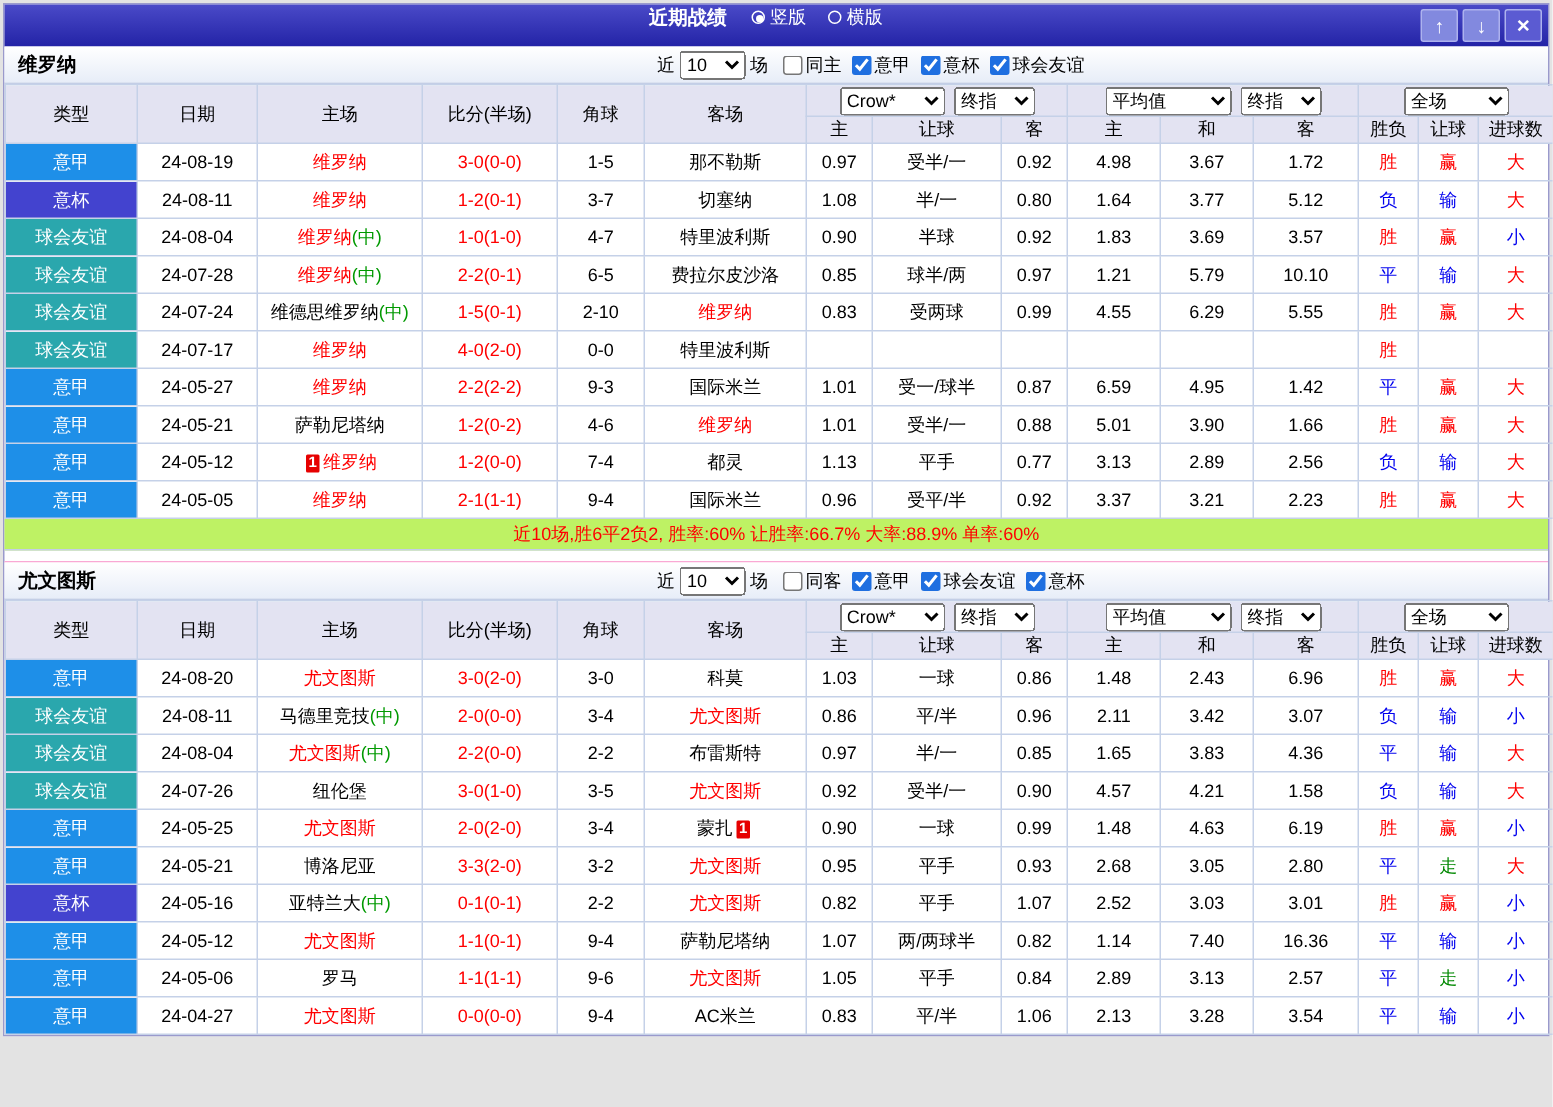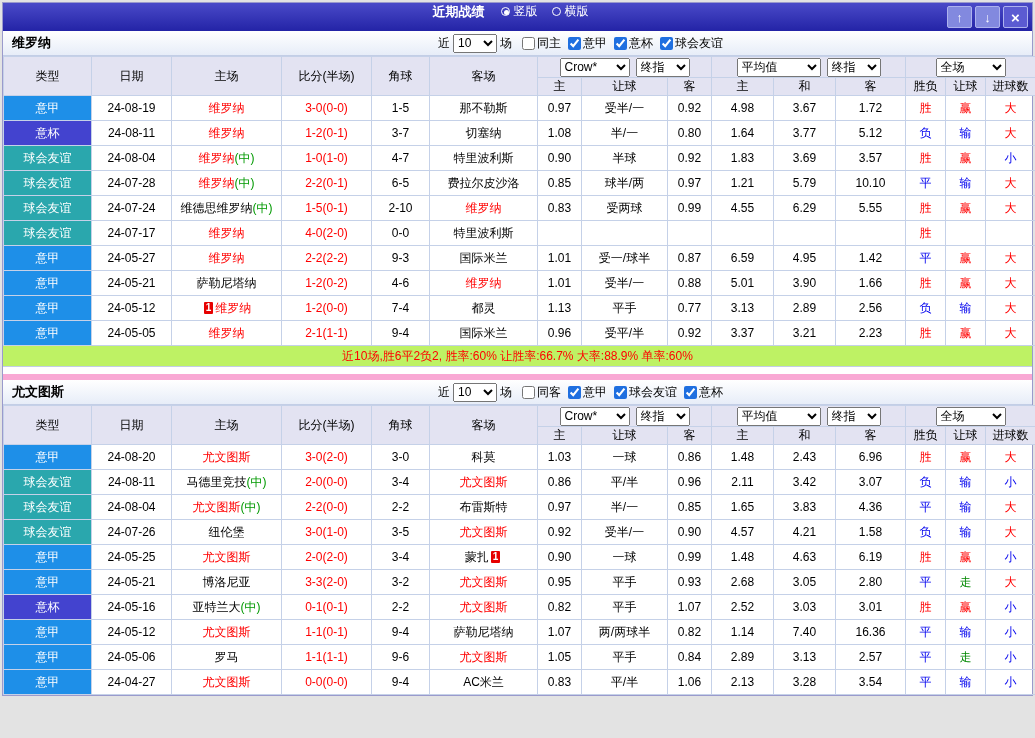--- a/index.html
+++ b/index.html
@@ -39,21 +39,21 @@
   .tb-buttons { position: absolute; right: 4px; top: 3px; display: flex; gap: 3px; }
   .tb-btn {
     width: 25px; height: 22px;
     background: #8289DF; border: 1px solid #ADB2EE;
     color: #fff; font-weight: bold; font-size: 13px;
     display: flex; align-items: center; justify-content: center;
     cursor: pointer; border-radius: 2px;
   }
   .tb-btn.close { background: #5B5BD2; font-size: 15px; }
   
-  .section + .section { margin-top: 7px; border-top: 6px solid #f9a8d4; }
+  .section + .section { margin-top: 7px; border-top: 1px solid #f9a8d4; }
   .team-row {
     height: 25px;
     background: linear-gradient(#FFFFFF, #E7EDF8);
     border-bottom: 1px solid #C3CEE6;
     position: relative;
     display: flex; align-items: center;
   }
   .team-name { font-weight: bold; font-size: 13px; margin-left: 9px; }
   .filters { position: absolute; left: 432px; display: flex; align-items: center; }
   .filters .lbl { margin: 0 3px; }

